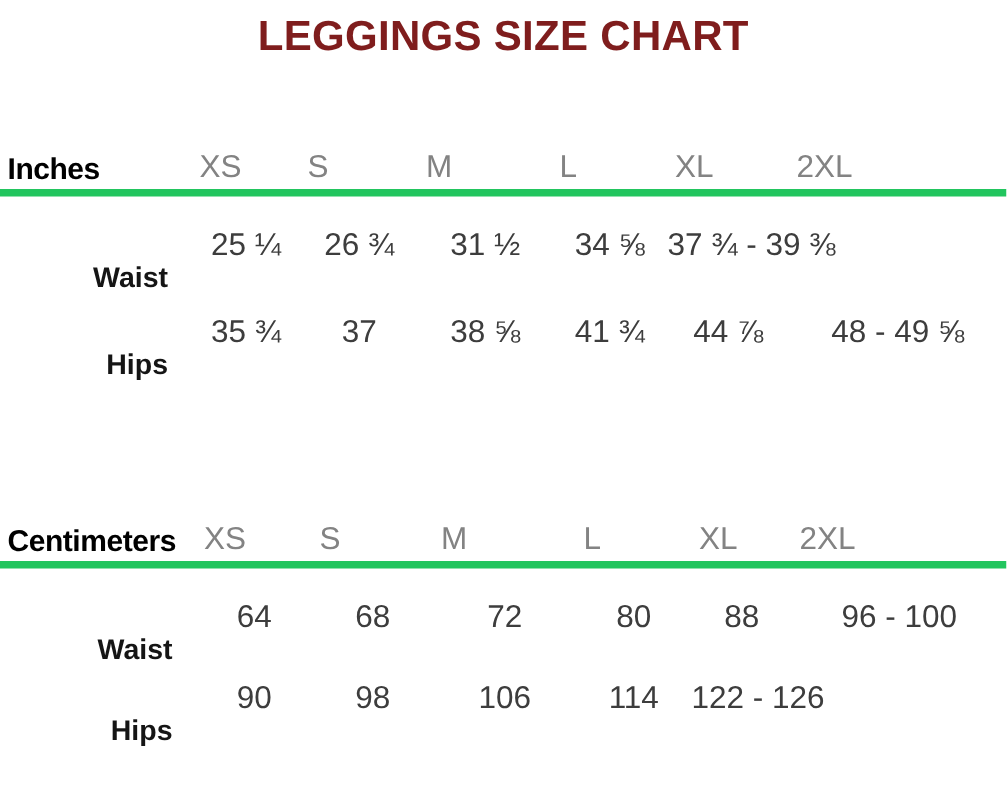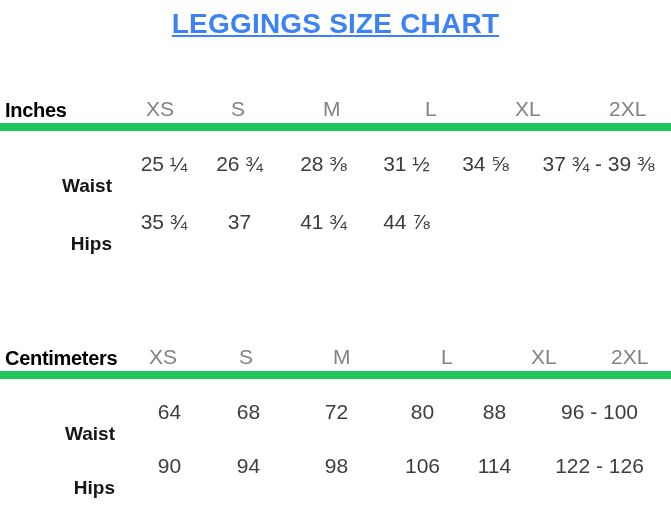--- a/index.html
+++ b/index.html
@@ -14,37 +14,35 @@
     width: 671px;
     height: 528px;
     background: #ffffff;
     position: relative;
   }
   .title {
     margin-top: 8px;
     text-align: center;
     font-size: 28px;
     font-weight: 700;
-    color: #3b82f6;
+    color: #7f1d1d;
     letter-spacing: 0.2px;
-    text-decoration: underline;
   }
 
   .size-table { width: 671px; }
   .t1 { margin-top: 43px; }
   .t2 { margin-top: 89px; }
 
   .grid-row { display: grid; width: 671px; }
   .t1 .grid-row { grid-template-columns: 128px 72px 79px 89px 77px 81px 1fr; }
   .t2 .grid-row { grid-template-columns: 131px 77px 81px 95px 77px 67px 1fr; }
 
   .header-row {
     align-items: end;
-    border-bottom: 8px solid #22c55e;
-    gap: 13px;
+    border-bottom: 5px solid #22c55e;
   }
   .t1 .header-row { height: 48px; }
   .t2 .header-row { height: 47px; }
 
   .size-head {
     font-size: 21px;
     color: #838383;
     padding-bottom: 2px;
     padding-left: 5px;
     white-space: nowrap;
@@ -96,32 +94,33 @@
       <div class="size-head">M</div>
       <div class="size-head">L</div>
       <div class="size-head">XL</div>
       <div class="size-head">2XL</div>
     </div>
 
     <div class="grid-row data-row row-waist">
       <div class="row-label">Waist</div>
       <div class="cell">25 ¼</div>
       <div class="cell">26 ¾</div>
-      <div class="cell">28 ⅜</div>
       <div class="cell">31 ½</div>
       <div class="cell">34 ⅝</div>
       <div class="cell">37 ¾ - 39 ⅜</div>
     </div>
 
     <div class="grid-row data-row row-hips">
       <div class="row-label">Hips</div>
       <div class="cell">35 ¾</div>
       <div class="cell">37</div>
+      <div class="cell">38 ⅝</div>
       <div class="cell">41 ¾</div>
       <div class="cell">44 ⅞</div>
+      <div class="cell">48 - 49 ⅝</div>
     </div>
   </div>
 
   <div class="size-table t2">
     <div class="grid-row header-row">
       <div class="unit-label">Centimeters</div>
       <div class="size-head">XS</div>
       <div class="size-head">S</div>
       <div class="size-head">M</div>
       <div class="size-head">L</div>
@@ -135,21 +134,20 @@
       <div class="cell">68</div>
       <div class="cell">72</div>
       <div class="cell">80</div>
       <div class="cell">88</div>
       <div class="cell">96 - 100</div>
     </div>
 
     <div class="grid-row data-row row-hips">
       <div class="row-label">Hips</div>
       <div class="cell">90</div>
-      <div class="cell">94</div>
       <div class="cell">98</div>
       <div class="cell">106</div>
       <div class="cell">114</div>
       <div class="cell">122 - 126</div>
     </div>
   </div>
 
 </div>
 
 </body></html>

